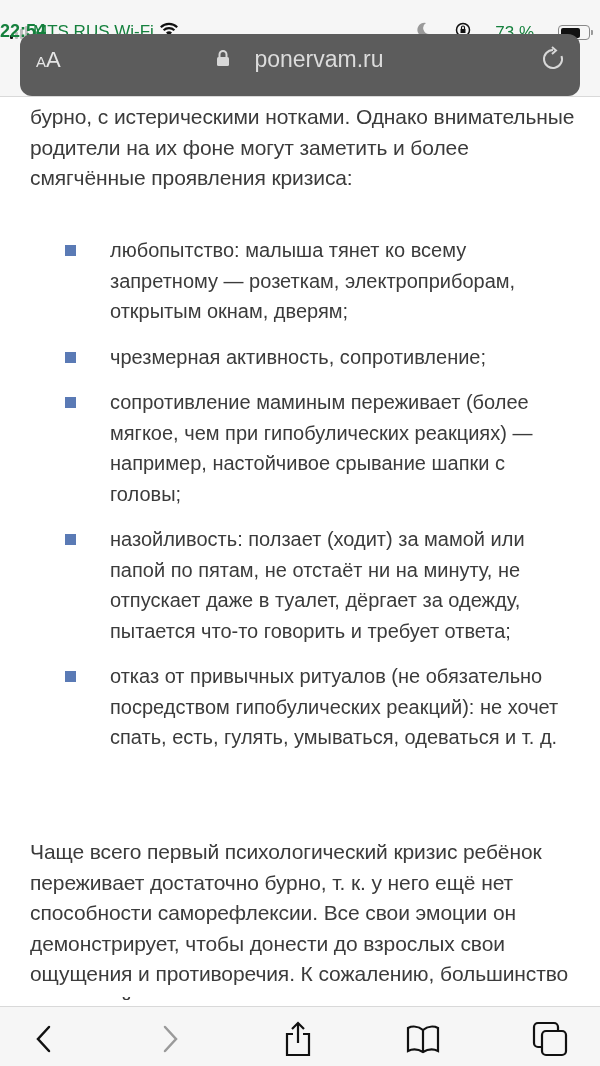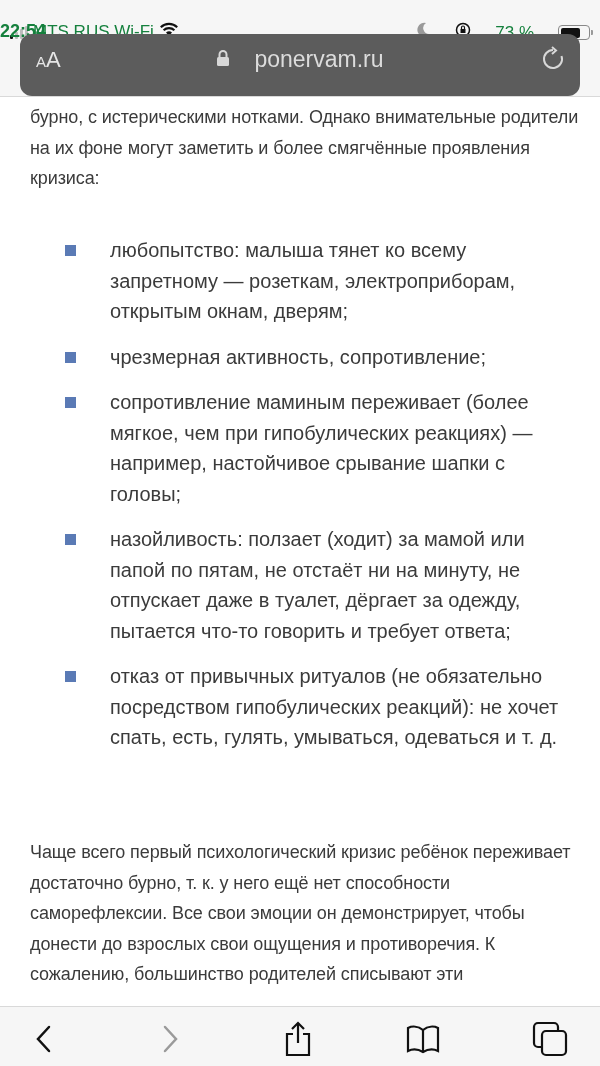--- a/index.html
+++ b/index.html
@@ -31,21 +31,21 @@
       background: #5c5c5c; border-radius: 12px;
     }
     .aa { position: absolute; left: 16px; top: 13px; color: #e6e6e6; font-size: 22px; }
     .aa small { font-size: 15px; }
     .url-wrap { position: absolute; left: 0; right: 0; top: 12px; display: flex; justify-content: center; align-items: center; gap: 24px; }
     .url { color: #dcdcdc; font-size: 23px; }
     .reload { position: absolute; right: 14px; top: 12px; }
 
     
     .content { position: absolute; left: 0; top: 97px; width: 600px; height: 903px; overflow: hidden; }
-    .para { position: absolute; left: 30px; width: 555px; font-size: 18px; line-height: 30.5px; color: #3b3b3b; letter-spacing: -0.1px; }
+    .para { position: absolute; left: 30px; width: 555px; font-size: 21px; line-height: 30.5px; color: #3b3b3b; letter-spacing: -0.1px; }
     .para-top { top: 5px; }
     .list { position: absolute; left: 0; top: 138px; width: 600px; list-style: none; }
     .list-item { position: relative; padding-left: 110px; padding-right: 30px; font-size: 20px; line-height: 30.5px; color: #3b3b3b; margin-bottom: 15px; }
     .bullet { position: absolute; left: 65px; top: 10px; width: 11px; height: 11px; background: #5a7ab5; }
     .para-bottom { top: 740px; }
 
     
     .toolbar {
       position: absolute; left: 0; top: 1006px; width: 600px; height: 60px;
       background: #f6f6f6; border-top: 1px solid #d9d9d9;

